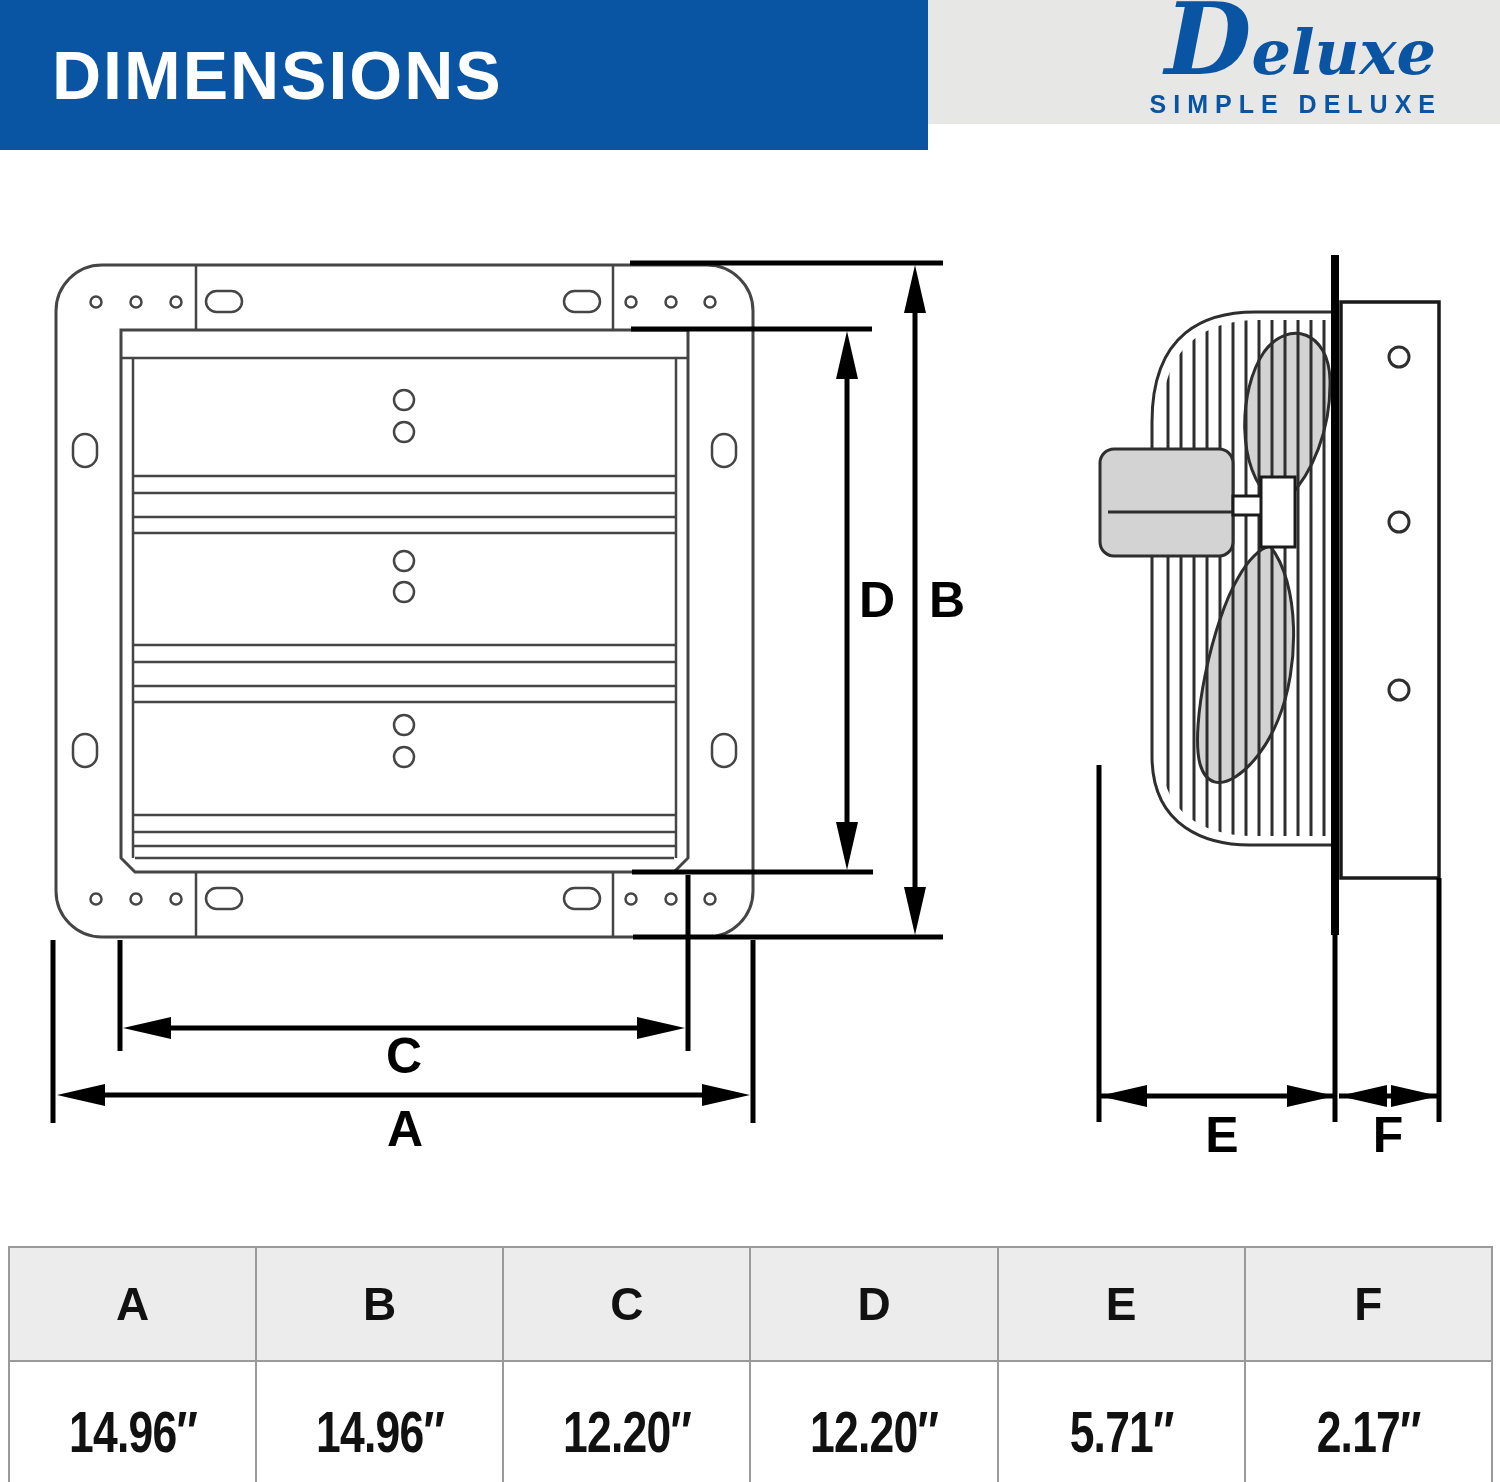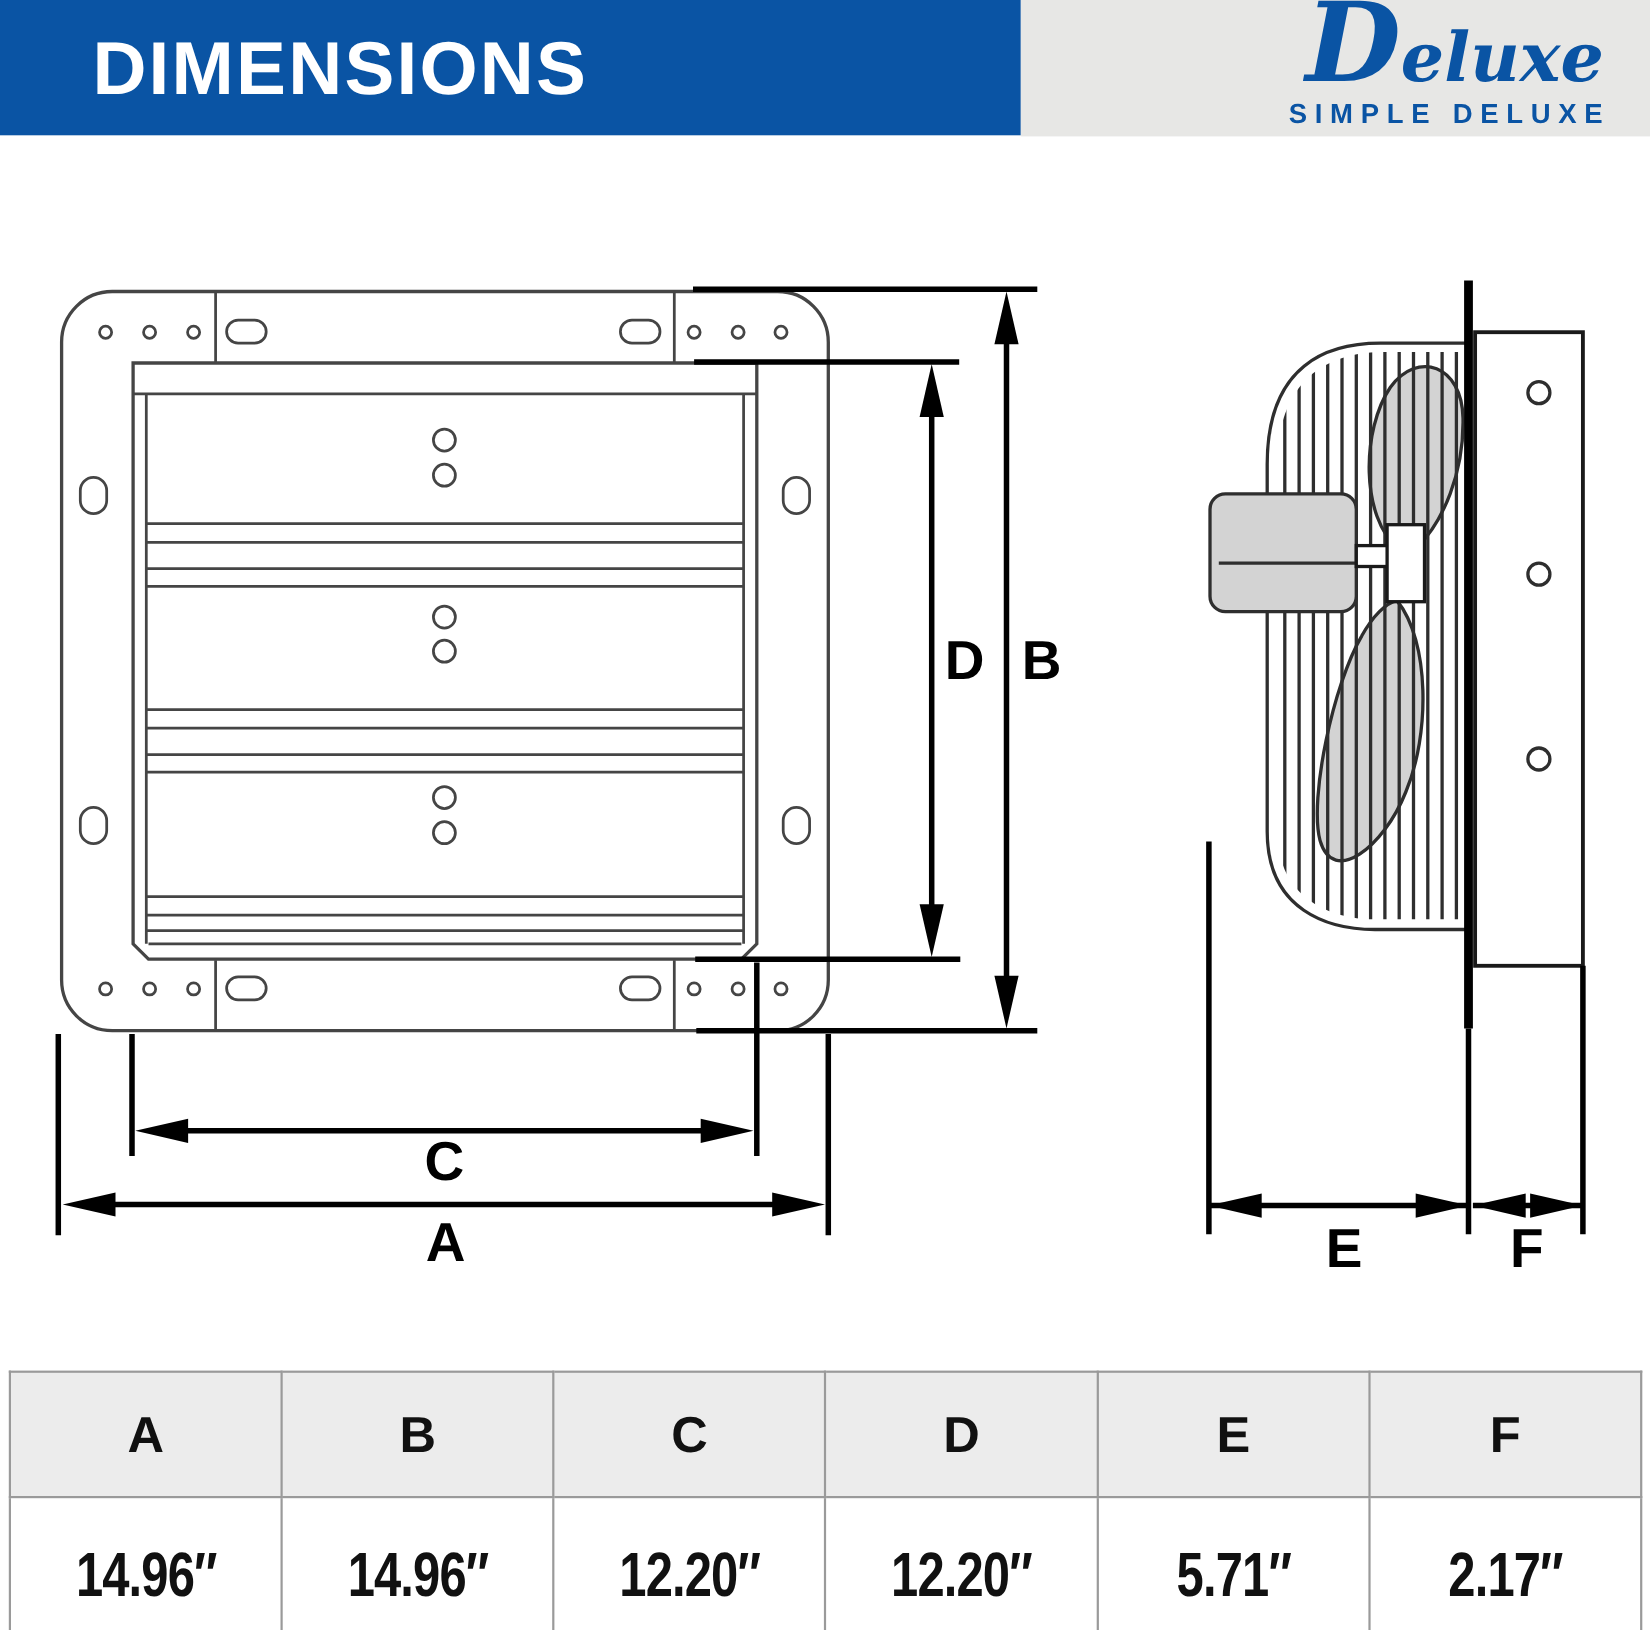--- a/index.html
+++ b/index.html
@@ -10,26 +10,26 @@
     --drawing-stroke:#454545;
     --dimension-black:#000000;
     --part-fill-gray:#d3d3d3;
   }
   *{margin:0;padding:0;box-sizing:border-box}
   html,body{width:1500px;height:1482px;background:#fff;overflow:hidden;
     font-family:"Liberation Sans",sans-serif;position:relative}
 
   
   .header{position:absolute;left:0;top:0;width:1500px;height:124px;display:flex}
-  .header-bar{width:928px;height:123px;background:var(--brand-blue);
-    display:flex;align-items:center;padding-left:84px}
+  .header-bar{width:928px;height:150px;background:var(--brand-blue);
+    display:flex;align-items:center;padding-left:52px}
   .header-bar .title{color:#fff;font-size:68px;font-weight:700;letter-spacing:2px}
   .logo-panel{flex:1;height:124px;background:var(--logo-panel-bg);
     display:flex;flex-direction:column;align-items:flex-end;justify-content:center;
-    padding-right:36px}
+    padding-right:58px}
   .logo-script{display:block;color:var(--brand-blue);
     font-family:"DejaVu Serif",serif;font-style:italic;font-weight:700;
     font-size:62px;line-height:68px;padding-right:6px}
   .logo-script::first-letter{font-size:100px}
   .logo-sub{display:block;color:var(--brand-blue);font-weight:700;font-size:25px;
     letter-spacing:7px;margin-top:3px}
 
   
   svg.sheet{position:absolute;left:0;top:0}
   .lnf {stroke:var(--drawing-stroke);stroke-width:3;fill:#fff}

